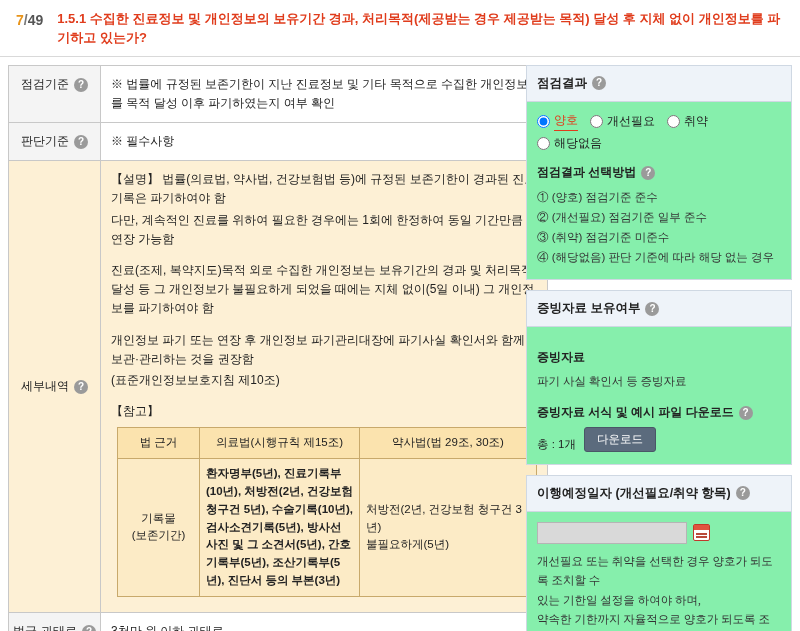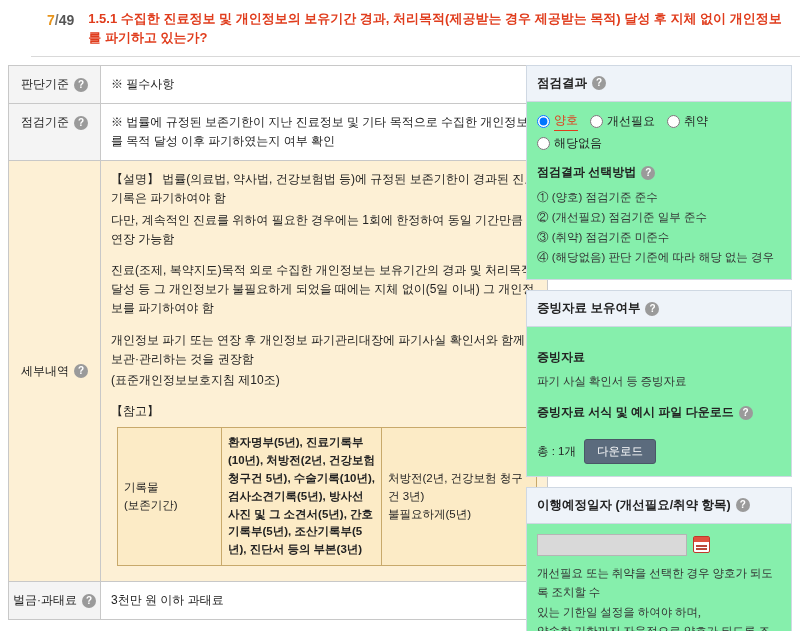--- a/index.html
+++ b/index.html
@@ -12,21 +12,20 @@
     color: #222;
   }
   .page { position: relative; width: 800px; height: 631px; overflow: hidden; }
 
   
   .header {
     display: flex;
     align-items: flex-start;
     padding: 10px 10px 8px 10px;
     border-bottom: 1px solid #d9d9d9;
-    margin-left: 31px;
   }
   .qnum {
     flex: 0 0 auto;
     font-size: 14px;
     font-weight: bold;
     color: #e8941a;
     padding: 2px 14px 0 6px;
     white-space: nowrap;
   }
   .qnum .slash { color: #777; font-weight: bold; }
@@ -107,21 +106,21 @@
   }
   table.inner th, table.inner td {
     border: 1px solid #c8a96b;
     font-size: 11.5px;
     padding: 6px 6px;
     line-height: 1.55;
     font-weight: normal;
     vertical-align: middle;
   }
   table.inner th { text-align: center; background: #fbe3ae; }
-  table.inner td.c { text-align: left; width: 104px; }
+  table.inner td.c { text-align: center; width: 82px; }
   table.inner td.b { width: 160px; font-weight: bold; }
 
   
   .panel {
     border: 1px solid #cfd8e3;
     margin-bottom: 10px;
     background: #86efac;
   }
   .panel-head {
     background: #eef3f9;
@@ -139,21 +138,21 @@
   .sel-underline {
     color: #e03c1c;
     border-bottom: 1px solid #e03c1c;
     padding-bottom: 1px;
   }
 
   .sub-title { font-size: 12px; font-weight: bold; margin: 12px 0 6px 0; }
   .list { font-size: 11.5px; line-height: 1.75; color: #333; }
   .note { font-size: 11.5px; line-height: 1.7; color: #333; font-family: Liberation Serif, serif; }
 
-  .dl-row { display: flex; align-items: center; gap: 8px; margin-top: 18px; }
+  .dl-row { display: flex; align-items: flex-end; gap: 8px; margin-top: 6px; }
   .dl-count { font-size: 11.5px; }
   .btn-dl {
     background: #5b6b7d;
     color: #fff;
     border: 1px solid #495766;
     border-radius: 3px;
     font-size: 11.5px;
     padding: 4px 12px;
     cursor: pointer;
     font-family: "Liberation Sans", sans-serif;
@@ -198,44 +197,49 @@
     <div class="qtext">1.5.1 수집한 진료정보 및 개인정보의 보유기간 경과, 처리목적(제공받는 경우 제공받는 목적) 달성 후 지체 없이 개인정보를 파기하고 있는가?</div>
   </div>
 
   <div class="body">
 
     <div class="left">
       <table class="main">
         <tbody>
           <tr>
             <td class="lbl">
-              <span>판단기준</span><span class="help">?</span>
-            </td>
-            <td class="val">※ 필수사항</td>
+              <span>점검기준</span><span class="help">?</span>
+            </td>
+            <td class="val">※ 법률에 규정된 보존기한이 지난 진료정보 및 기타 목적으로 수집한 개인정보를 목적 달성 이후 파기하였는지 여부 확인</td>
           </tr>
           <tr>
             <td class="lbl">
-              <span>점검기준</span><span class="help">?</span>
-            </td>
-            <td class="val">※ 법률에 규정된 보존기한이 지난 진료정보 및 기타 목적으로 수집한 개인정보를 목적 달성 이후 파기하였는지 여부 확인</td>
+              <span>판단기준</span><span class="help">?</span>
+            </td>
+            <td class="val">※ 필수사항</td>
           </tr>
           <tr class="detail">
             <td class="lbl">
               <span>세부내역</span><span class="help">?</span>
             </td>
             <td class="val">
               <p class="para tight">【설명】 법률(의료법, 약사법, 건강보험법 등)에 규정된 보존기한이 경과된 진료기록은 파기하여야 함</p>
               <p class="para">다만, 계속적인 진료를 위하여 필요한 경우에는 1회에 한정하여 동일 기간만큼 연장 가능함</p>
               <p class="para">진료(조제, 복약지도)목적 외로 수집한 개인정보는 보유기간의 경과 및 처리목적 달성 등 그 개인정보가 불필요하게 되었을 때에는 지체 없이(5일 이내) 그 개인정보를 파기하여야 함</p>
               <p class="para tight">개인정보 파기 또는 연장 후 개인정보 파기관리대장에 파기사실 확인서와 함께 보관·관리하는 것을 권장함</p>
               <p class="para">(표준개인정보보호지침 제10조)</p>
               <p class="para nm">【참고】</p>
 
               <table class="inner">
                 <tbody>
+                  <tr>
+                    <th>법 근거</th>
+                    <th>의료법(시행규칙 제15조)</th>
+                    <th>약사법(법 29조, 30조)</th>
+                  </tr>
                   <tr>
                     <td class="c">
                       <span>기록물</span><br>
                       <span>(보존기간)</span>
                     </td>
                     <td class="b">환자명부(5년), 진료기록부(10년), 처방전(2년, 건강보험 청구건 5년), 수술기록(10년), 검사소견기록(5년), 방사선 사진 및 그 소견서(5년), 간호기록부(5년), 조산기록부(5년), 진단서 등의 부본(3년)</td>
                     <td>
                       <span>처방전(2년, 건강보험 청구건 3년)</span><br>
                       <span>불필요하게(5년)</span>
                     </td>

